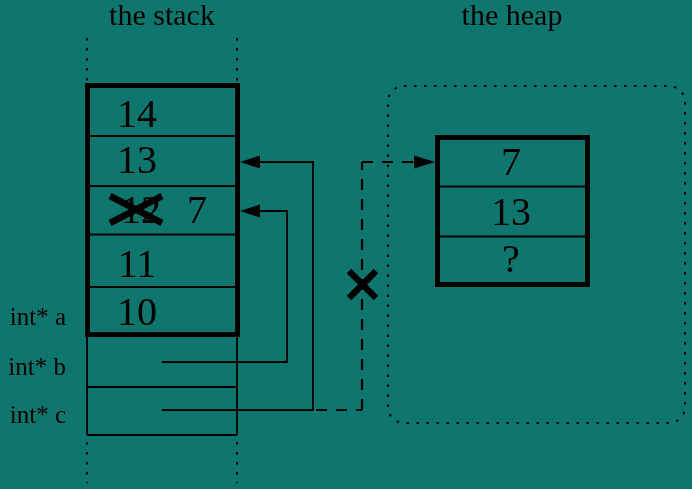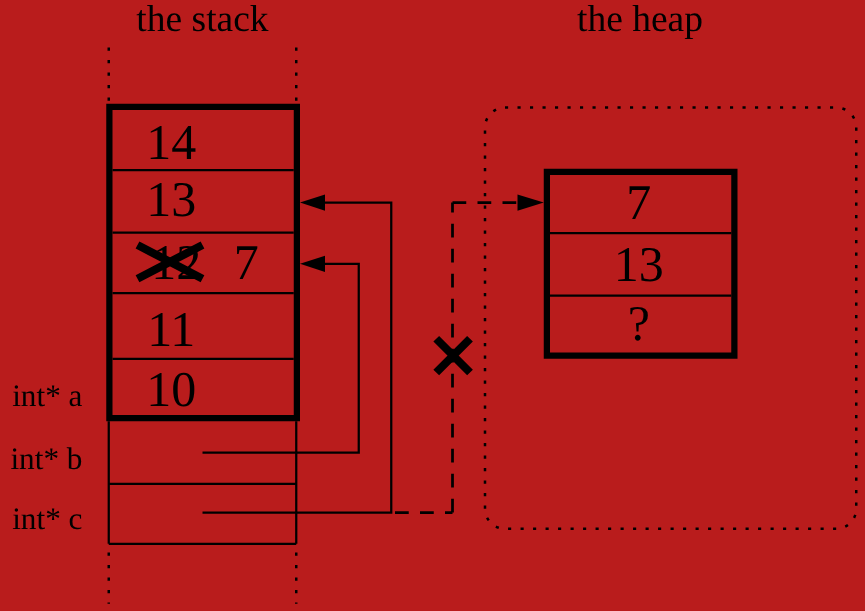--- a/index.html
+++ b/index.html
@@ -1,20 +1,20 @@
 <!DOCTYPE html>
 <html><head>
 <meta charset="utf-8">
 <style>
   html, body { margin: 0; padding: 0; background: #ffffff; }
   .canvas {
     position: relative;
     width: 692px;
     height: 489px;
-    background: #b91c1c;
+    background: #0f766e;
     overflow: hidden;
     font-family: "Liberation Serif", "DejaVu Serif", serif;
   }
   svg { display: block; }
   text {
     fill: #000000;
     font-family: "Liberation Serif", "DejaVu Serif", serif;
   }
   .title   { font-size: 30px; }
   .cellval { font-size: 40px; }

